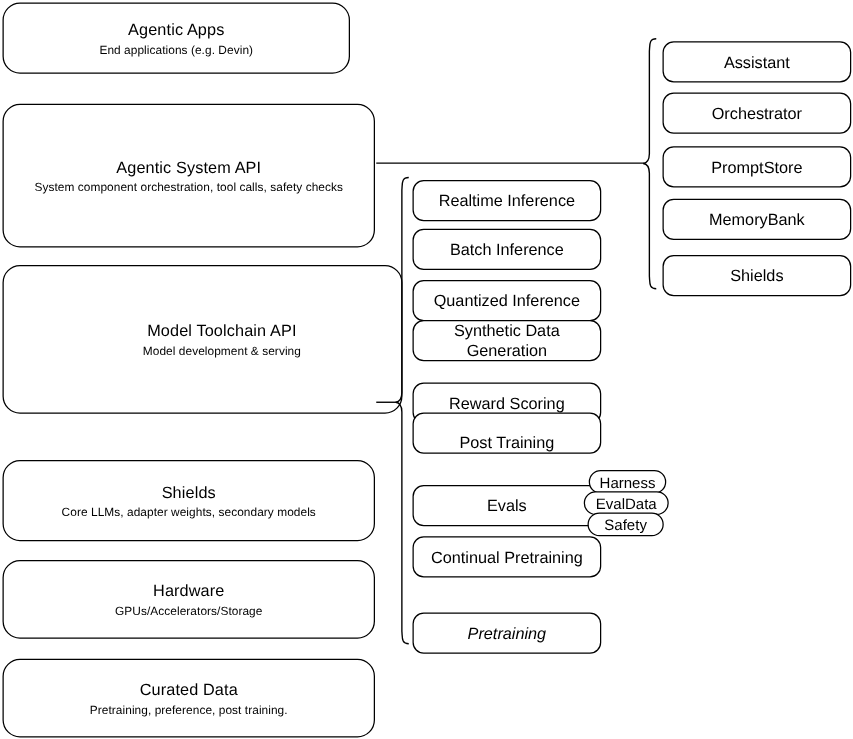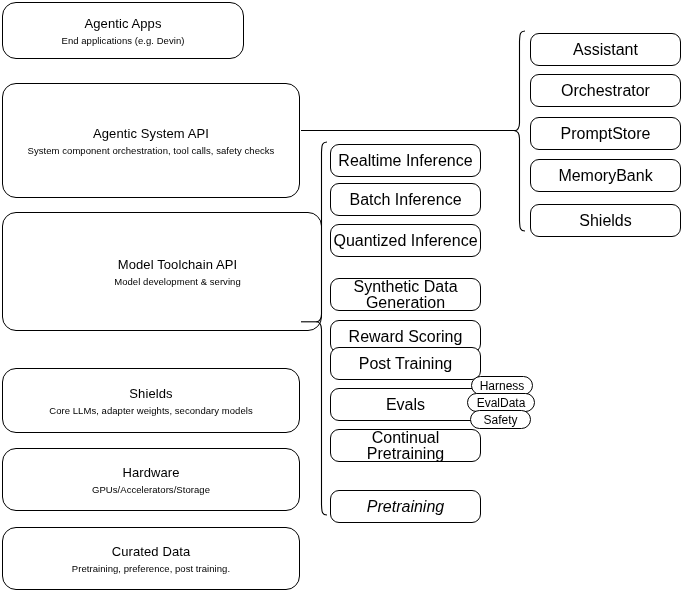--- a/index.html
+++ b/index.html
@@ -45,21 +45,21 @@
   .layer .subtitle {
     font-size: 9.5px;
     line-height: 13px;
     margin-top: 2px;
     letter-spacing: 0.05px;
   }
 
   
   .component {
     border-radius: 9px;
-    font-size: 16px;
+    font-size: 13px;
     line-height: 16px;
   }
 
   
   .badge {
     position: absolute;
     box-sizing: border-box;
     border: 1px solid #000000;
     background: #ffffff;
     border-radius: 999px;
@@ -86,21 +86,21 @@
     stroke: #000000;
     stroke-width: 1.1;
     stroke-linecap: butt;
   }
 </style>
 </head>
 <body>
 
 <div id="canvas">
 
-  <div class="box layer" style="left:2px; top:2px; width:242px; height:57px;border-radius:14px;">
+  <div class="box layer" style="left:2px; top:2px; width:278px; height:57px;border-radius:14px;">
     <div class="title">Agentic Apps</div>
     <div class="subtitle">End applications (e.g. Devin)</div>
   </div>
 
   <div class="box layer" style="left:2px; top:83px; width:298px; height:115px;">
     <div class="title">Agentic System API</div>
     <div class="subtitle">System component orchestration, tool calls, safety checks</div>
   </div>
 
   <div class="box layer" style="left:2px; top:212px; width:320px; height:119px;padding-left:31px;">
@@ -151,29 +151,29 @@
   </div>
 
   <div class="box component" style="left:330px; top:183px; width:151px; height:33px;">
     <span>Batch Inference</span>
   </div>
 
   <div class="box component" style="left:330px; top:224px; width:151px; height:33px;">
     <span>Quantized Inference</span>
   </div>
 
-  <div class="box component" style="left:330px; top:278px; width:151px; height:33px;">
+  <div class="box component" style="left:330px; top:256px; width:151px; height:33px;">
     <span>Synthetic Data Generation</span>
   </div>
 
-  <div class="box component" style="left:330px; top:320px; width:151px; height:33px;">
+  <div class="box component" style="left:330px; top:306px; width:151px; height:33px;">
     <span>Reward Scoring</span>
   </div>
 
-  <div class="box component" style="left:330px; top:347px; width:151px; height:33px;">
+  <div class="box component" style="left:330px; top:330px; width:151px; height:33px;justify-content:flex-end;">
     <span>Post Training</span>
   </div>
 
   <div class="box component" style="left:330px; top:388px; width:151px; height:33px;text-align:right;">
     <span>Evals</span>
   </div>
 
   <div class="box component" style="left:330px; top:429px; width:151px; height:33px;">
     <span>Continual Pretraining</span>
   </div>

